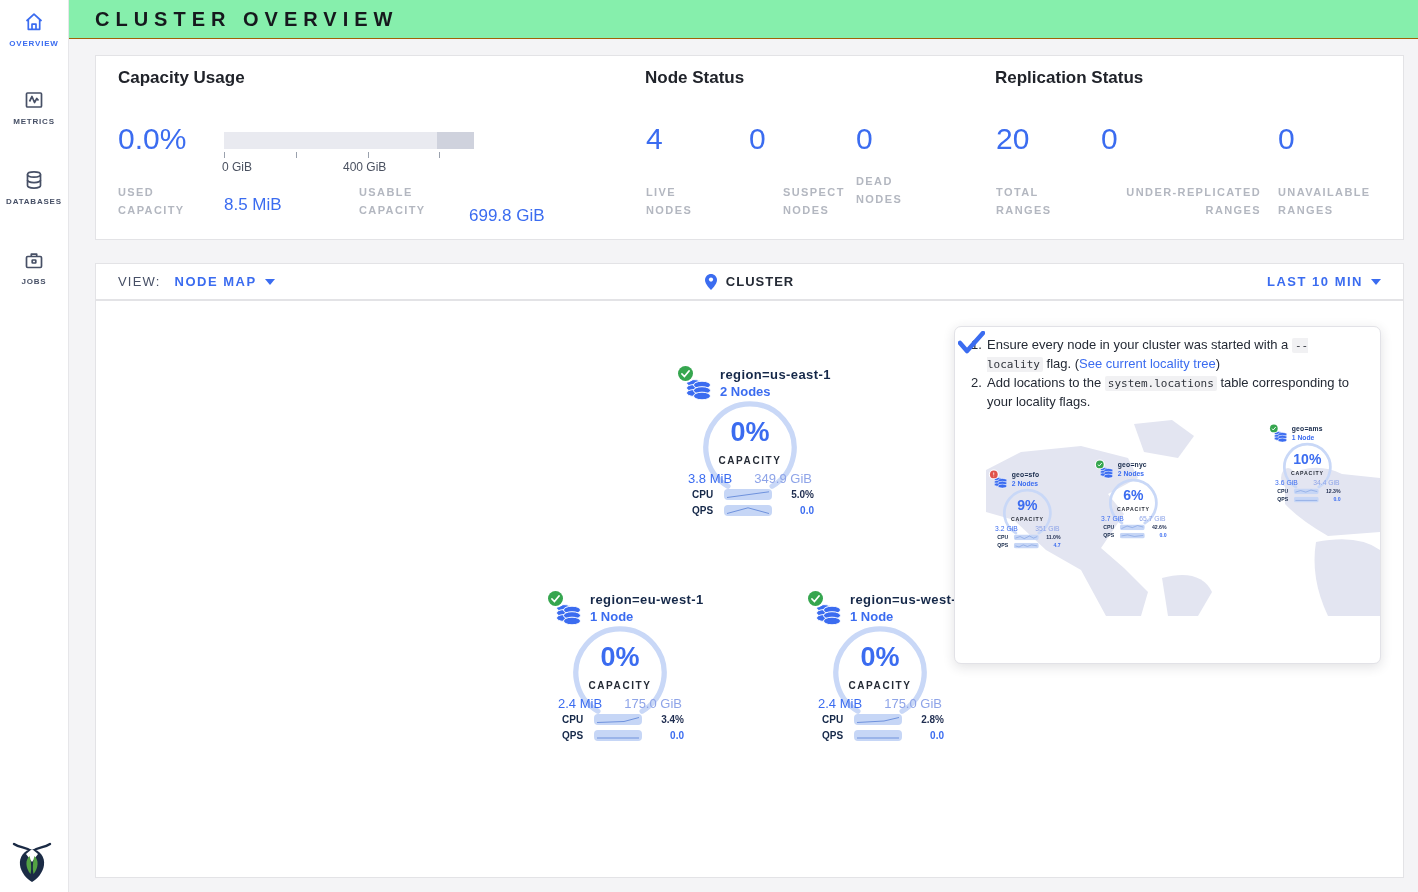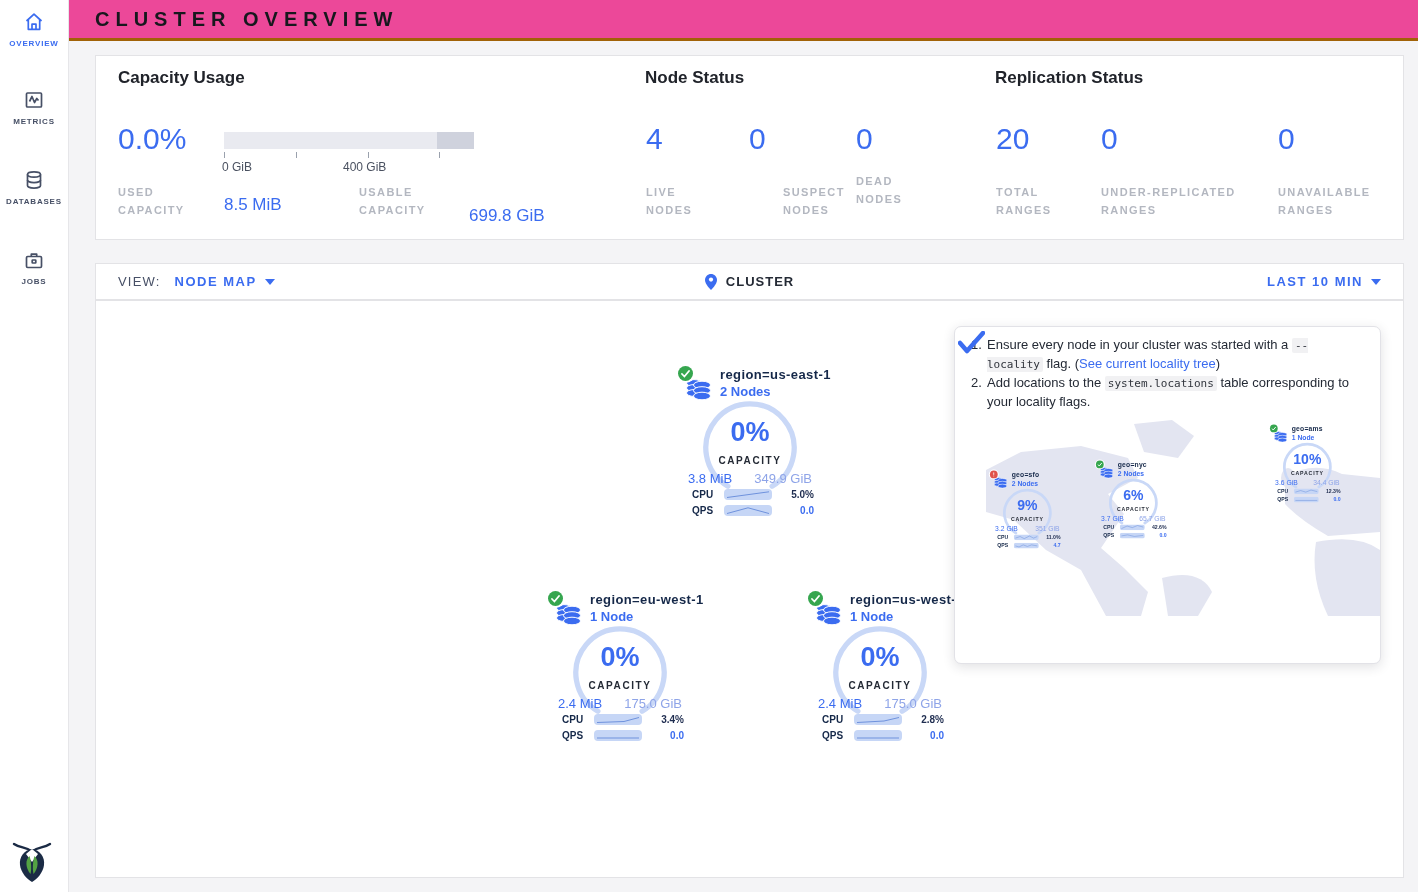--- a/index.html
+++ b/index.html
@@ -8,21 +8,21 @@
 
   
   .sidebar{position:absolute;left:0;top:0;width:68px;height:892px;background:#fff;border-right:1px solid #e6e6e9;z-index:5;}
   .side-item{position:absolute;left:0;width:68px;display:flex;flex-direction:column;align-items:center;gap:5px;cursor:pointer;}
   .side-item .lbl{font-size:8px;font-weight:700;letter-spacing:.8px;color:#475066;}
   .side-item.active .lbl{color:#3b6cf0;}
   .side-item svg{display:block;}
   .side-logo{position:absolute;left:12px;bottom:8px;width:40px;height:46px;}
 
   
-  .topbar{position:absolute;left:68px;top:0;right:0;height:38px;background:#ec4899;border-bottom:3px solid #a16207;display:flex;align-items:center;}
+  .topbar{position:absolute;left:68px;top:0;right:0;height:38px;background:#86efac;border-bottom:1px solid #a16207;display:flex;align-items:center;}
   .topbar h1{margin:0 0 0 27px;font-size:20px;font-weight:700;letter-spacing:6px;color:#16181d;}
 
   
   .panel{position:absolute;background:#fff;border:1px solid #e3e3e6;box-sizing:border-box;}
   .view-bar{left:95px;top:263px;width:1309px;height:37px;display:flex;align-items:center;padding:0 22px;box-sizing:border-box;}
   .map-panel{left:95px;top:300px;width:1309px;height:578px;}
 
   
   .sec-title{position:absolute;font-size:17px;font-weight:600;color:#20232a;}
   .big-stat{position:absolute;font-size:30px;font-weight:400;color:#3b6cf0;}
@@ -179,21 +179,21 @@
       <div class="big-stat" style="left:760px;top:66px;">0</div>
       <div class="muted-lbl" style="left:550px;top:127px;width:70px;">LIVE NODES</div>
       <div class="muted-lbl" style="left:687px;top:127px;width:75px;">SUSPECT NODES</div>
       <div class="muted-lbl" style="left:760px;top:116px;width:70px;">DEAD NODES</div>
 
       <div class="sec-title" style="left:899px;top:12px;">Replication Status</div>
       <div class="big-stat" style="left:900px;top:66px;">20</div>
       <div class="big-stat" style="left:1005px;top:66px;">0</div>
       <div class="big-stat" style="left:1182px;top:66px;">0</div>
       <div class="muted-lbl" style="left:900px;top:127px;width:70px;">TOTAL RANGES</div>
-      <div class="muted-lbl" style="left:1005px;top:127px;width:160px;">UNDER-REPLICATED RANGES</div>
+      <div class="muted-lbl" style="left:1005px;top:127px;width:160px;text-align:right;">UNDER-REPLICATED RANGES</div>
       <div class="muted-lbl" style="left:1182px;top:127px;width:120px;">UNAVAILABLE RANGES</div>
     </section>
 
     <section class="panel view-bar" style="top:225px;left:27px;width:1309px;height:37px;">
       <span class="vb-label">VIEW:</span>
       <span class="vb-select">
         <span class="val">NODE MAP</span>
         <svg width="10" height="6" viewBox="0 0 10 6">
             <polygon points="0,0 10,0 5,6" fill="#3b6cf0"></polygon>
           </svg>

